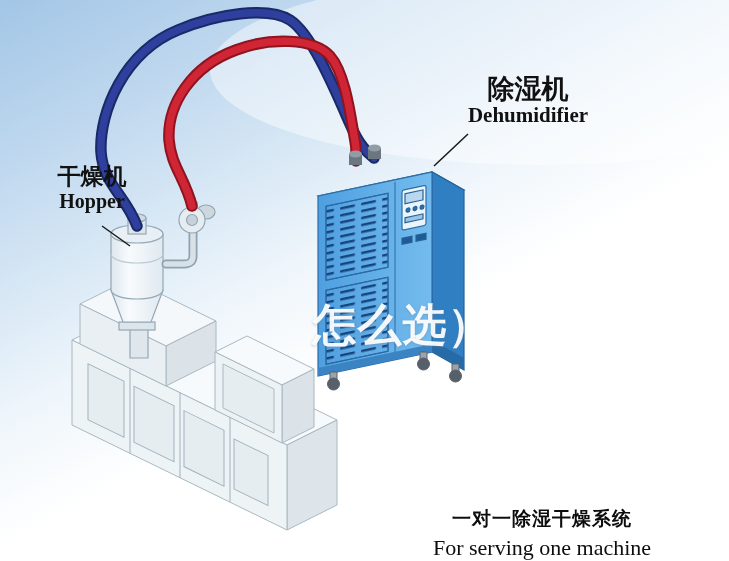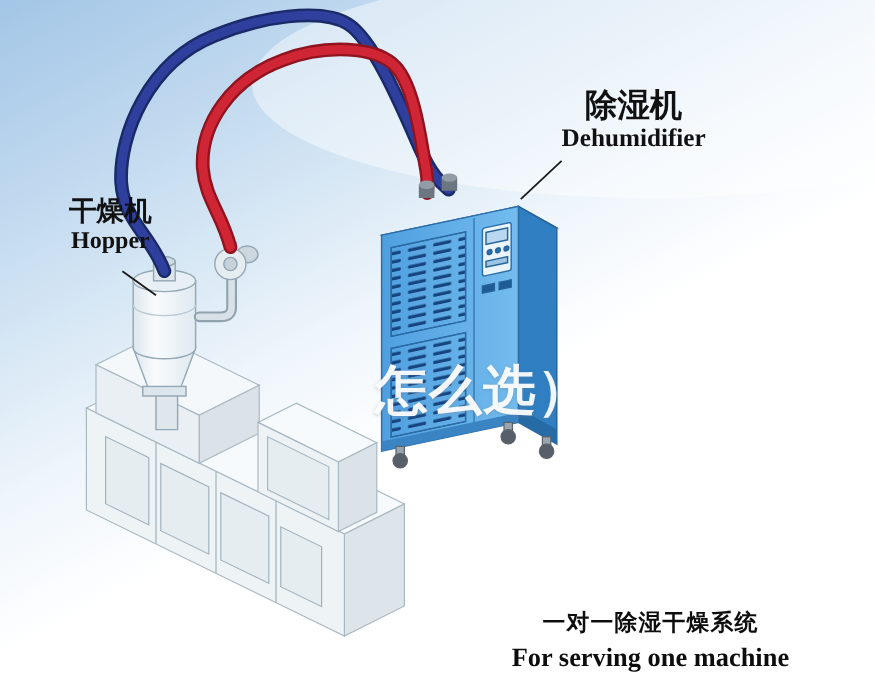--- a/index.html
+++ b/index.html
@@ -21,21 +21,21 @@
   .watermark{
     position:absolute;left:0;width:100%;text-align:center;white-space:nowrap;
     font-weight:900;font-size:44px;letter-spacing:1px;
     color:rgba(255,255,255,0.93);
     text-shadow:0 1px 3px rgba(105,125,150,0.40);
   }
   .watermark.l1{top:242px;}
   .watermark.l2{top:296px;transform:translateX(38px);}
   .caption{position:absolute;left:396px;top:458px;width:292px;text-align:center;color:#0d0d0d;}
   .caption .zh{font-size:19px;font-weight:900;letter-spacing:1px;display:block;margin-top:48px;}
-  .caption .en{font-family:"Liberation Serif","DejaVu Serif",serif;font-size:22px;font-weight:bold;display:block;margin-top:3px;}
+  .caption .en{font-family:"Liberation Serif","DejaVu Serif",serif;font-size:22px;font-weight:normal;display:block;margin-top:3px;}
 </style>
 </head>
 <body>
 
 <div class="stage">
 
   <svg class="diagram" width="729" height="561" viewBox="0 0 729 561">
     <defs>
       <pattern id="vents" patternUnits="userSpaceOnUse" width="21" height="7">
         <rect x="1" y="2" width="15" height="2.6" rx="1" fill="#16457e"></rect>

